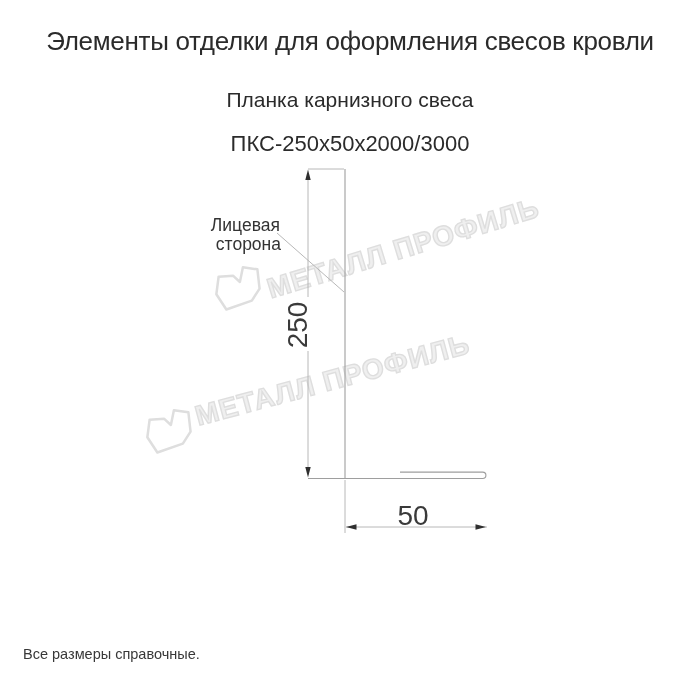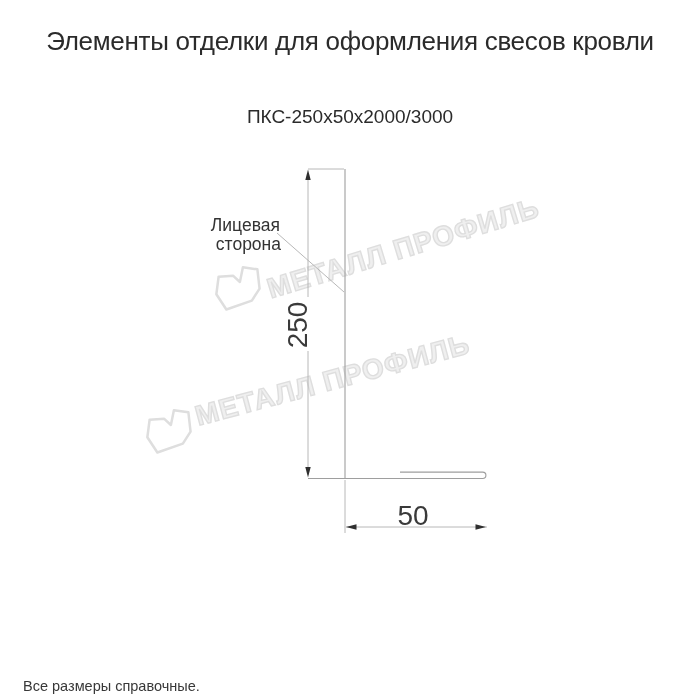--- a/index.html
+++ b/index.html
@@ -16,22 +16,22 @@
     position: absolute; left: 0; top: 26px; width: 700px;
     text-align: center;
     font-size: 26px; letter-spacing: -0.3px;
     color: #2b2b2b; z-index: 3;
   }
   .product-name {
     position: absolute; left: 0; top: 88px; width: 700px;
     text-align: center; font-size: 21px; color: #2b2b2b; z-index: 3;
   }
   .product-code {
-    position: absolute; left: 0; top: 106px; width: 700px;
-    text-align: center; font-size: 19px; color: #2b2b2b; z-index: 3;
+    position: absolute; left: 0; top: 131px; width: 700px;
+    text-align: center; font-size: 22px; color: #2b2b2b; z-index: 3;
   }
 
   
   .wm-text {
     position: absolute;
     font-size: 28px; font-weight: bold; letter-spacing: 1px;
     white-space: nowrap;
     color: #efefef;
     -webkit-text-stroke: 1.4px #dedede;
     text-shadow: 1px 1px 0 #ffffff;
@@ -54,29 +54,30 @@
   .thin-line      { stroke: #b0b0b0; stroke-width: 0.9; fill: none; }
   .arrow          { fill: #2f2f2f; stroke: none; }
   .dim-text       { font-family: "Liberation Sans", sans-serif; font-size: 28px; fill: #3a3a3a; }
   .label-text     { font-family: "Liberation Sans", sans-serif; font-size: 17.5px; fill: #333333; }
 
   
   .footer-note {
     position: absolute; left: 23px;
     font-size: 14.5px; color: #383838; z-index: 3;
   }
-  #footer-note-1 { top: 678px; }
+  #footer-note-1 { top: 646px; }
   #footer-note-2 { top: 667px; }
 </style>
 </head>
 <body>
 
 <div id="page">
 
   <div class="page-title">Элементы отделки для оформления свесов кровли</div>
+  <div class="product-name">Планка карнизного свеса</div>
   <div class="product-code">ПКС-250х50х2000/3000</div>
 
   <svg id="wm-logo-1" class="wm-logo" width="58" height="48" viewBox="0 0 60 50">
     <path d="M8,28 L15,11 L30,14 L35,22 L42,8 L56,14 L53,34 L42,44 L14,46 Z" fill="#ffffff" stroke="#dedede" stroke-width="2.6" stroke-linejoin="round"></path>
   </svg>
   <div id="wm-text-1" class="wm-text">МЕТАЛЛ ПРОФИЛЬ</div>
 
   <svg id="wm-logo-2" class="wm-logo" width="58" height="48" viewBox="0 0 60 50">
     <path d="M8,28 L15,11 L30,14 L35,22 L42,8 L56,14 L53,34 L42,44 L14,46 Z" fill="#ffffff" stroke="#dedede" stroke-width="2.6" stroke-linejoin="round"></path>
   </svg>

